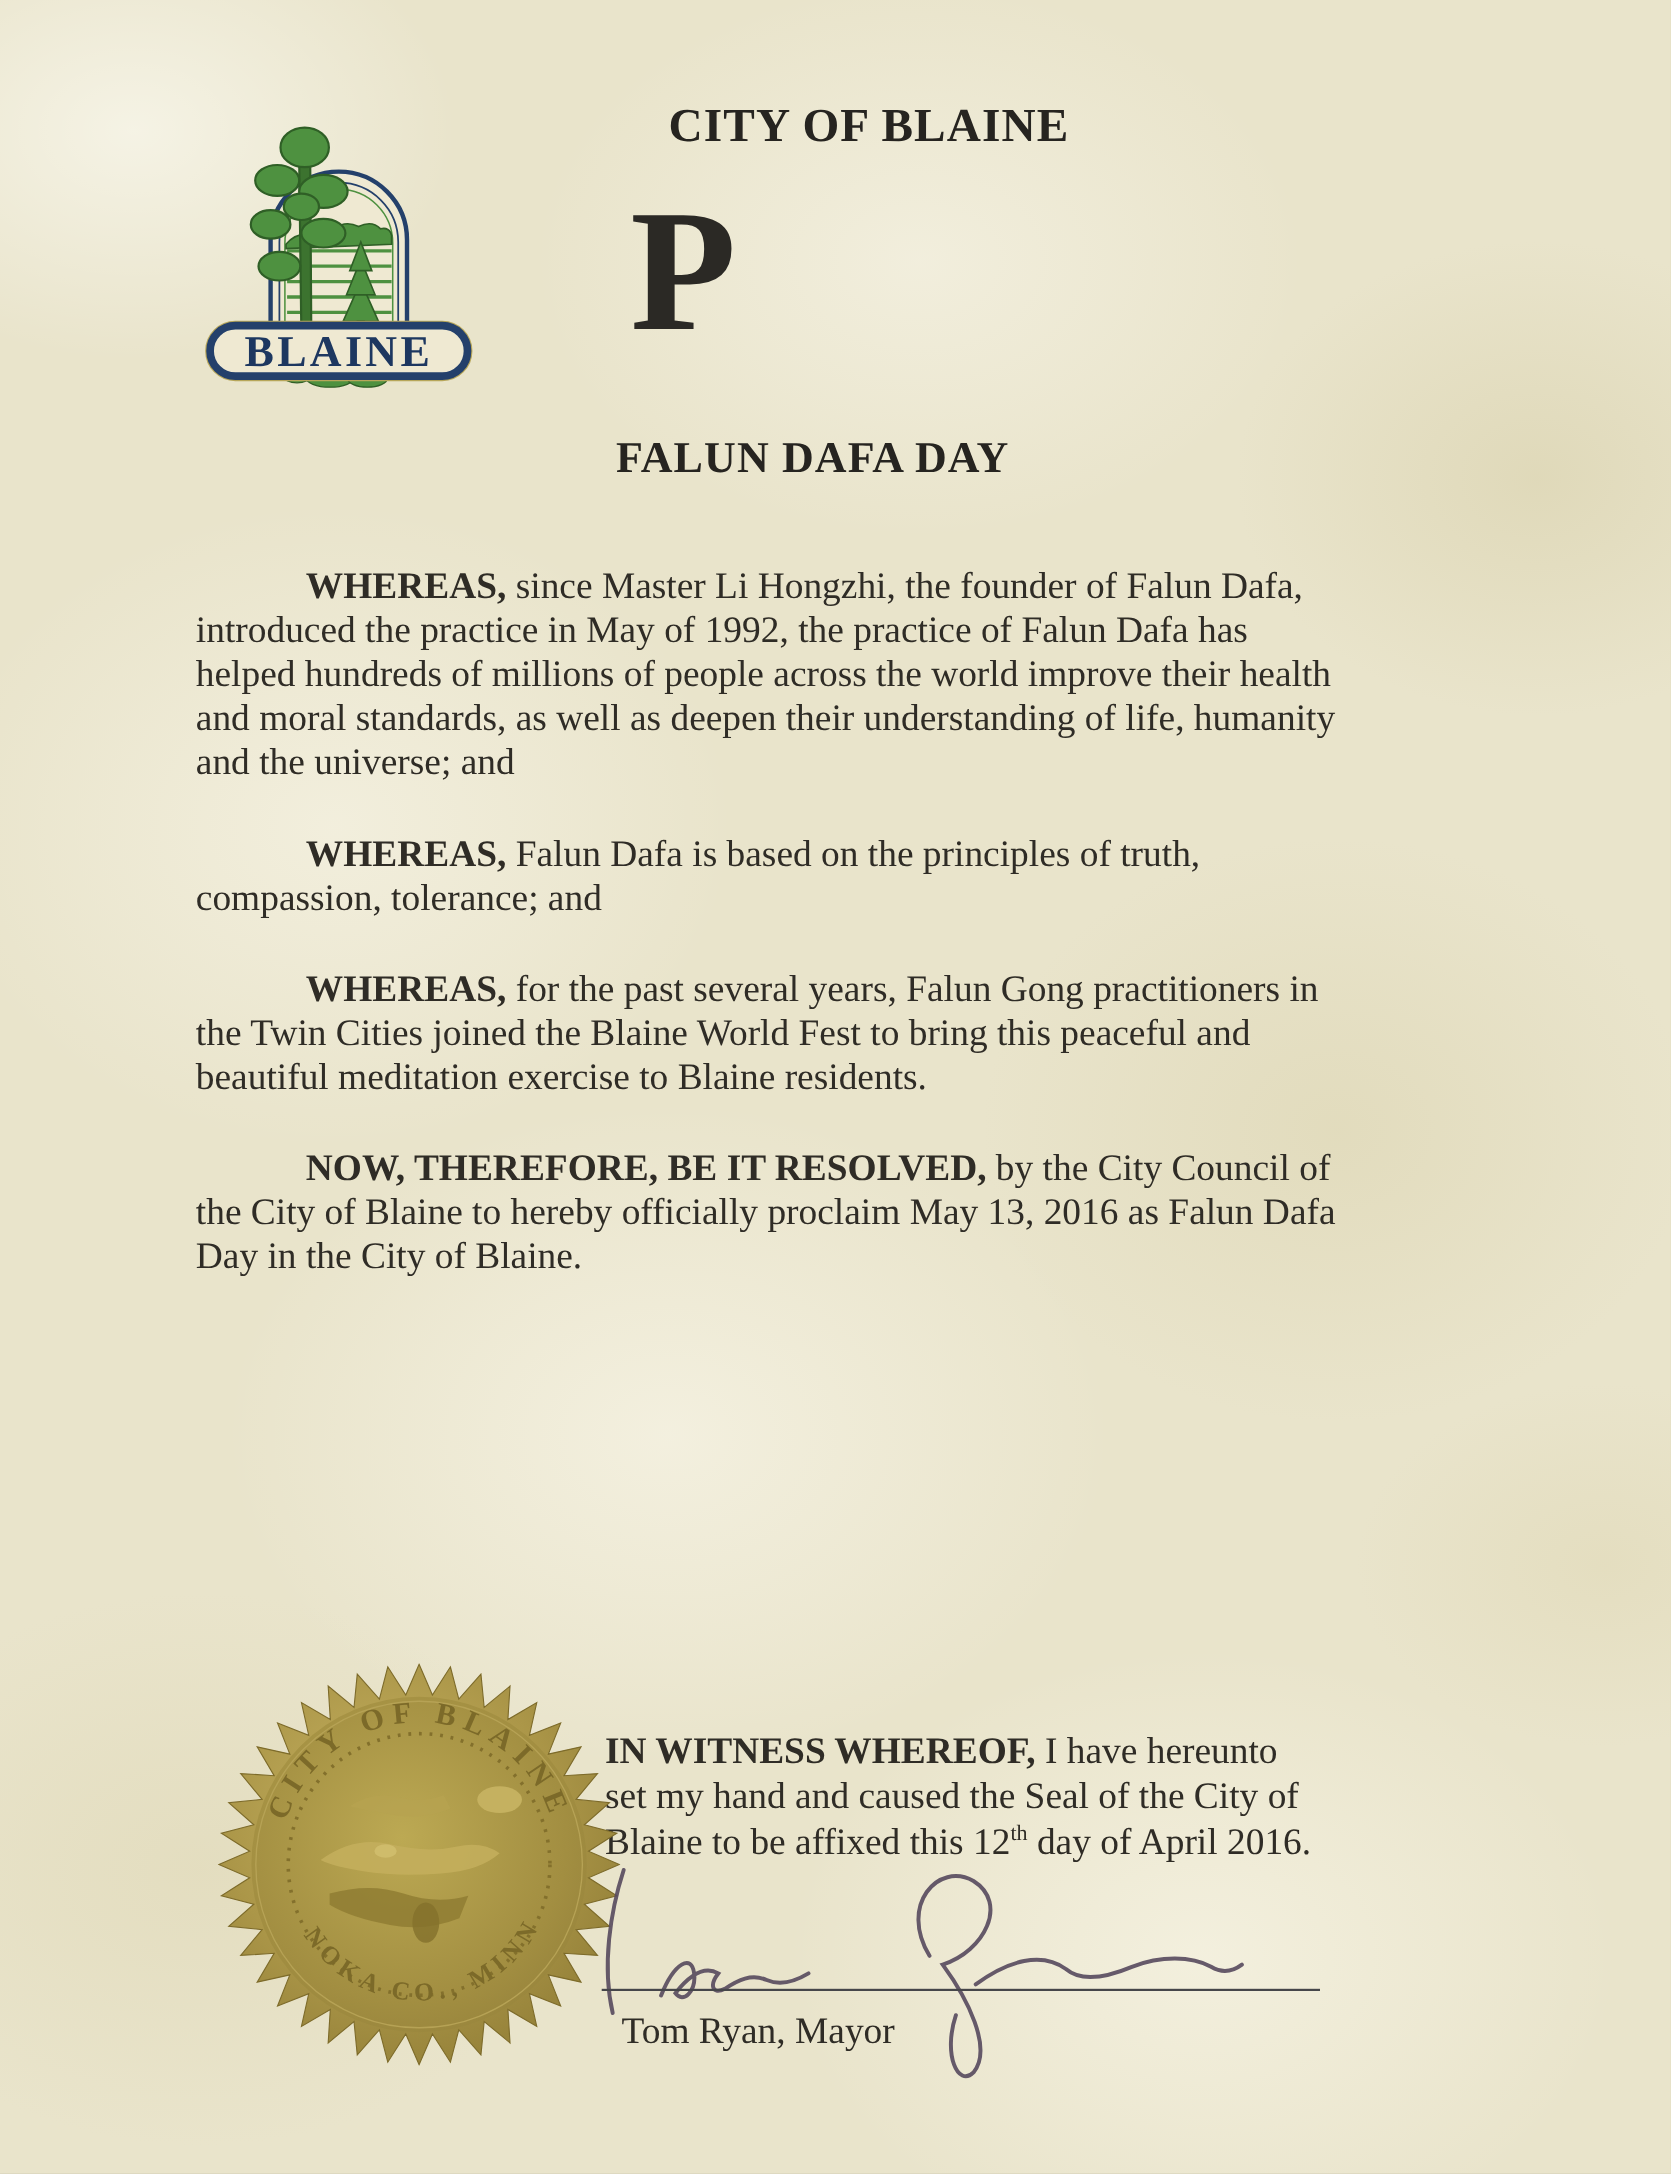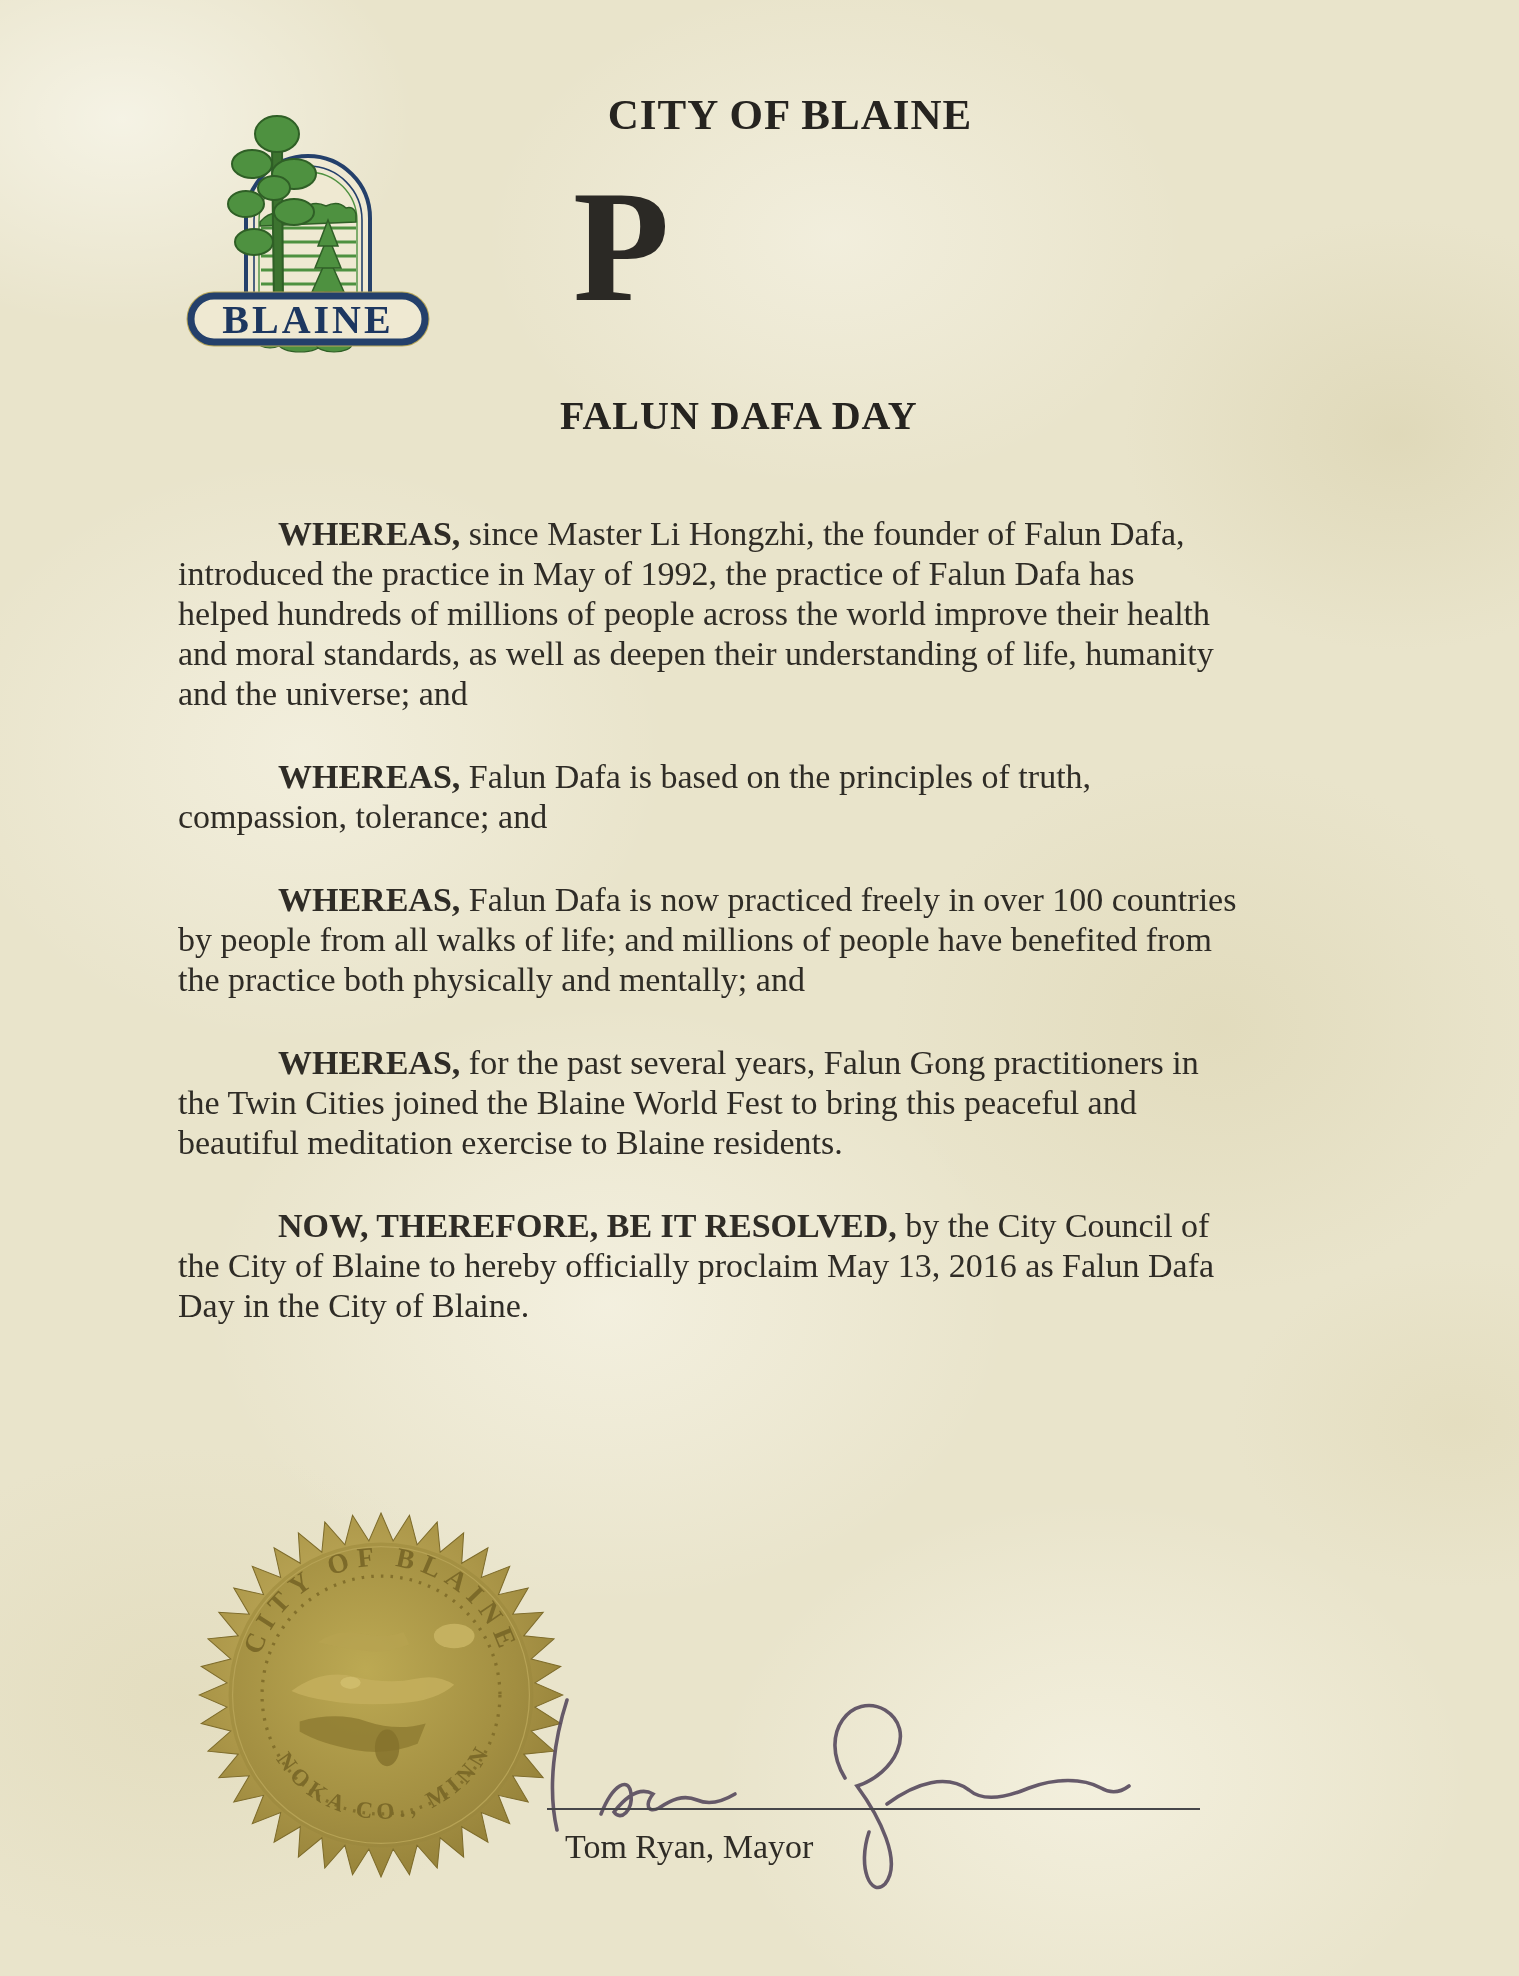--- a/index.html
+++ b/index.html
@@ -105,31 +105,33 @@
   <div class="subtitle">FALUN DAFA DAY</div>
 
   <div class="doc-body">
     <p><b>WHEREAS,</b><span class="rest"> since Master Li Hongzhi, the founder of Falun Dafa,
 introduced the practice in May of 1992, the practice of Falun Dafa has
 helped hundreds of millions of people across the world improve their health
 and moral standards, as well as deepen their understanding of life, humanity
 and the universe; and</span></p>
     <p><b>WHEREAS,</b><span class="rest"> Falun Dafa is based on the principles of truth,
 compassion, tolerance; and</span></p>
-    <p><b>WHEREAS,</b><span class="rest"> Falun Dafa is now practiced freely in over 100 countries
-by people from all walks of life; and millions of people have benefited from
-the practice both physically and mentally; and</span></p>
     <p><b>WHEREAS,</b><span class="rest"> for the past several years, Falun Gong practitioners in
 the Twin Cities joined the Blaine World Fest to bring this peaceful and
 beautiful meditation exercise to Blaine residents.</span></p>
     <p><b>NOW, THEREFORE, BE IT RESOLVED,</b><span class="rest"> by the City Council of
 the City of Blaine to hereby officially proclaim May 13, 2016 as Falun Dafa
 Day in the City of Blaine.</span></p>
   </div>
 
+  <div class="witness">
+    <b>IN WITNESS WHEREOF,</b><span> I have hereunto</span><br>
+    <span>set my hand and caused the Seal of the City of</span><br>
+    <span>Blaine to be affixed this 12</span><sup>th</sup><span> day of April 2016.</span>
+  </div>
 
   <svg class="seal" viewBox="0 0 360 360">
     <defs>
       <radialGradient id="goldGrad" cx="42%" cy="38%" r="75%">
         <stop offset="0%" stop-color="#c8b463"></stop>
         <stop offset="55%" stop-color="#ab9648"></stop>
         <stop offset="100%" stop-color="#8c7933"></stop>
       </radialGradient>
       <radialGradient id="goldInner" cx="45%" cy="42%" r="70%">
         <stop offset="0%" stop-color="#bca953"></stop>

